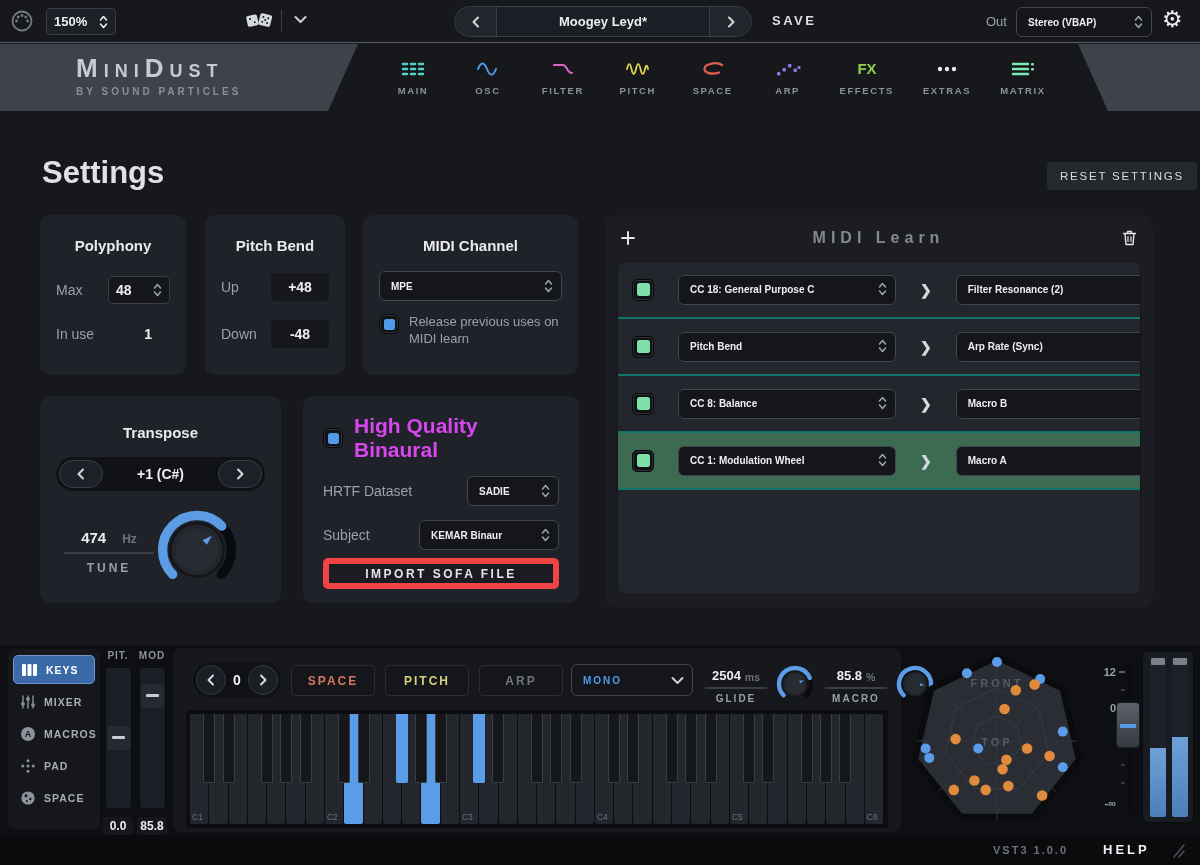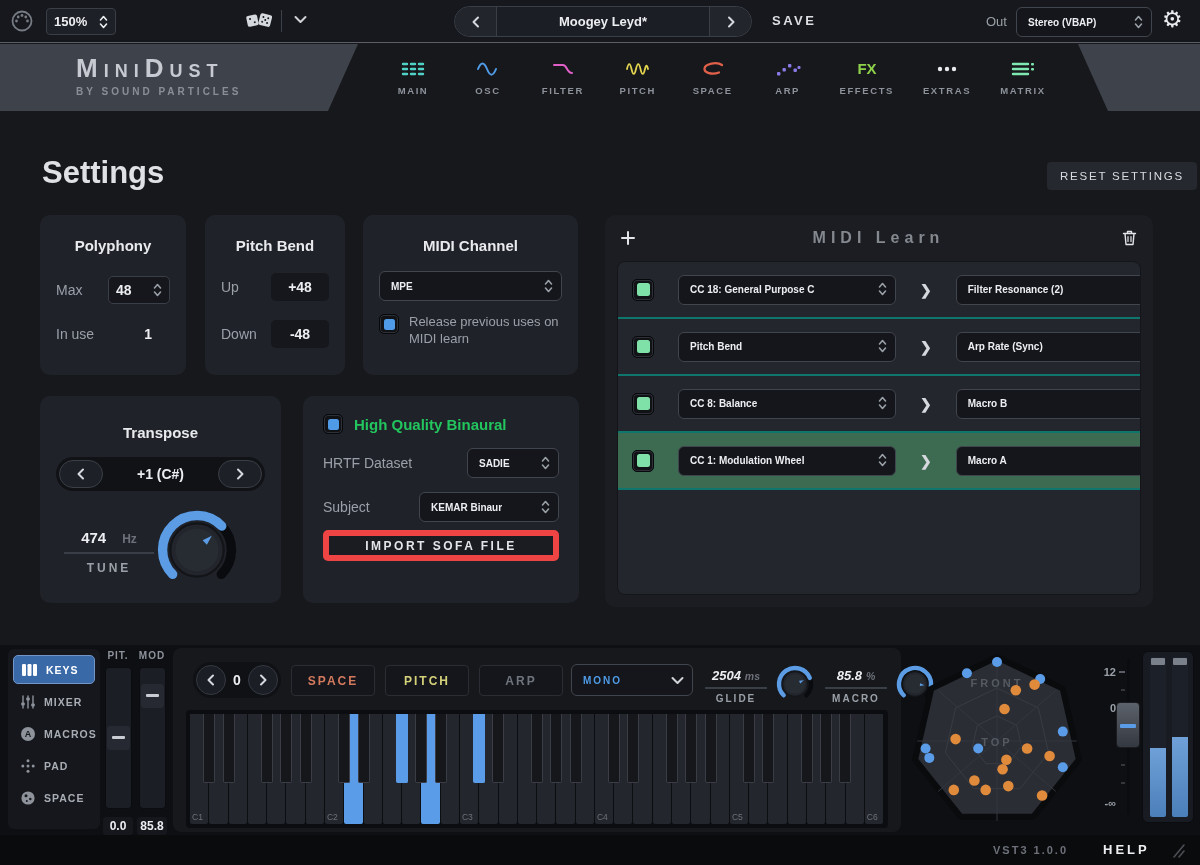--- a/index.html
+++ b/index.html
@@ -88,21 +88,21 @@
   .trans-val { font-weight:bold; font-size:14px; color:#eceef1; }
   .tune-row { display:flex; align-items:center; margin-top:16px; }
   .tune-left { width:90px; margin-left:8px; }
   .tune-num-row { display:flex; align-items:baseline; gap:16px; justify-content:center; padding-bottom:6px; border-bottom:2px solid #3a3e46; }
   .tune-num { font-weight:bold; font-size:15px; color:#eceef1; }
   .tune-unit { font-size:12px; font-weight:bold; color:#6d717a; }
   .tune-label { margin-top:7px; text-align:center; font-size:12px; font-weight:bold; letter-spacing:3px; color:#9aa0a8; }
 
   .card-bin { left:303px; top:285px; width:276px; height:207px; padding:18px 20px; }
   .bin-head { display:flex; align-items:center; gap:11px; }
-  .bin-title { font-weight:bold; font-size:15px; color:#22c55e; }
+  .bin-title { font-weight:bold; font-size:21px; color:#d946ef; }
   .bin-row { display:flex; align-items:center; justify-content:space-between; margin-top:14px; }
   .bin-row .flabel { font-size:14px; }
   .import-btn { margin-top:8px; width:100%; height:31px; background:#1a1c22; border:6px solid #ef4444; border-radius:5px;
     color:#e3e5e9; font-weight:bold; font-size:12px; letter-spacing:2.5px; cursor:pointer; font-family:inherit; }
 
   .ml-panel { left:605px; top:104px; width:548px; height:392px; background:#1b1d23; border-radius:10px; }
   .ml-header { height:46px; display:flex; align-items:center; padding:0 16px;gap:48px; }
   .ml-plus { color:#e3e5e9; cursor:pointer; }
   .ml-title { flex:1; text-align:center; font-size:16px; font-weight:bold; letter-spacing:5px; color:#84888f; }
   .ml-trash { color:#e3e5e9; cursor:pointer; }
@@ -137,21 +137,21 @@
     justify-content:space-between; padding:3px; }
   .oct-btn { width:30px; height:30px; border-radius:50%; background:#1b1e24; border:1px solid #353942; color:#d5d8dd;
     display:flex; align-items:center; justify-content:center; cursor:pointer; }
   .oct-val { font-weight:bold; font-size:14px; color:#eceef1; }
   .mode-btn { position:absolute; top:17px; width:84px; height:31px; background:#14161b; border:1px solid #2a2d34; border-radius:4px;
     font-weight:bold; font-size:12px; letter-spacing:2px; cursor:pointer; font-family:inherit; }
   .mono-select { left:398px; top:16px; width:122px; height:32px; }
   .mono-select span:first-child { letter-spacing:2px; }
   .mini-group { position:absolute; top:16px; display:flex; align-items:center; gap:8px; }
   .mini-vals { width:62px; }
-  .mini-num-row { display:flex; align-items:center; gap:4px; justify-content:center; padding-bottom:4px; border-bottom:2px solid #3a3e46;font-style:italic; }
+  .mini-num-row { display:flex; align-items:flex-end; gap:4px; justify-content:center; padding-bottom:4px; border-bottom:2px solid #3a3e46; }
   .mini-num { font-weight:bold; font-size:13px; color:#eceef1; }
   .mini-unit { font-size:10.5px; font-weight:bold; color:#6d717a; }
   .mini-label { margin-top:4px; text-align:center; font-size:10px; font-weight:bold; letter-spacing:2px; color:#9aa0a8; }
 
   .keybed-frame { left:13px; top:62px; width:702px; height:118px; background:#0c0d10; border-radius:4px; padding:4px; }
   .keybed { position:relative; width:100%; height:100%; display:flex; }
   .wk { flex:1; position:relative; background:#23262d; margin-right:1px; border-radius:0 0 2px 2px; cursor:pointer; }
   .wk:last-child { margin-right:0; }
   .wk.pressed { background:#5a9ce8; }
   .wk-label { position:absolute; bottom:2px; left:2px; font-size:8.5px; color:#6d7179; }

